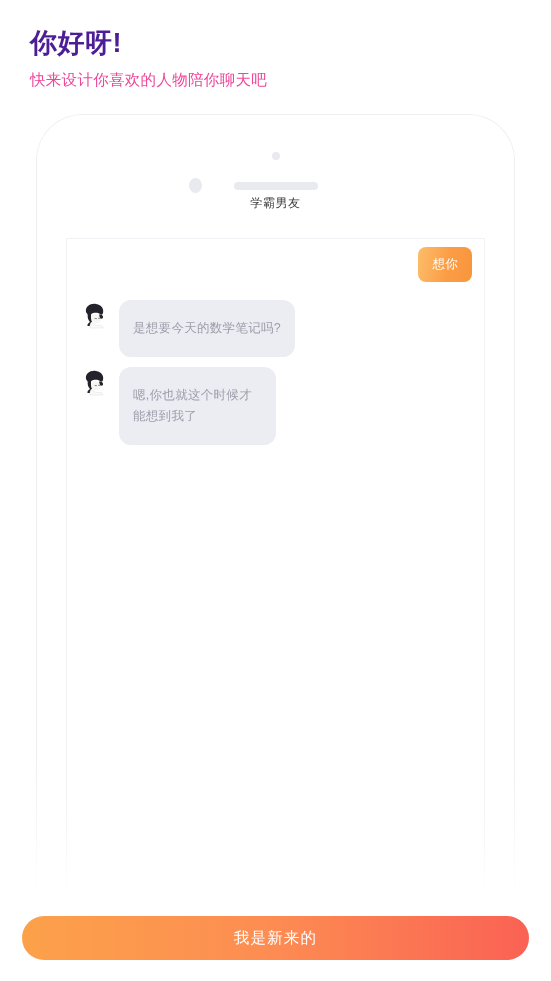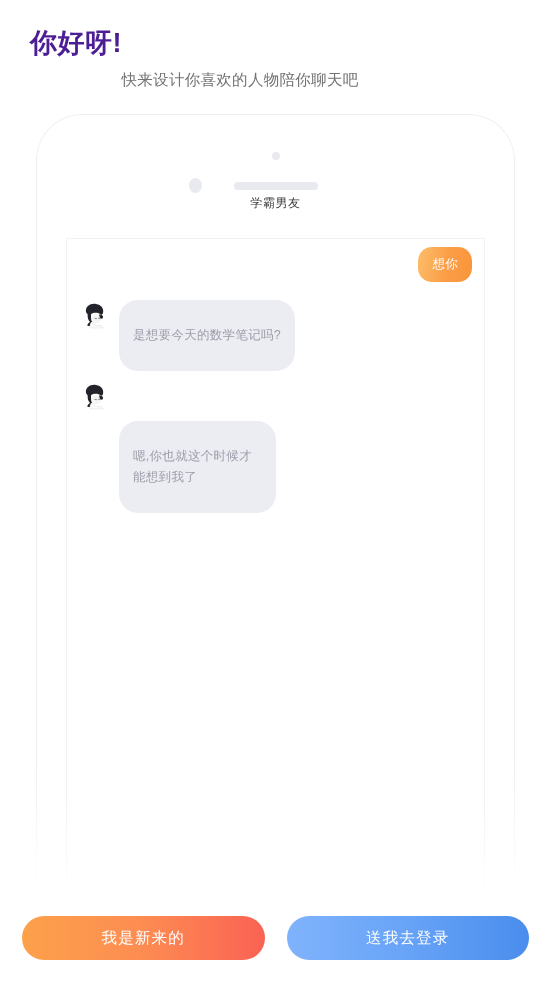--- a/index.html
+++ b/index.html
@@ -29,24 +29,23 @@
   .heading-title {
     font-size: 27px;
     font-weight: bold;
     color: #4c1d95;
     letter-spacing: 0.5px;
     line-height: 34px;
   }
   .heading-subtitle {
     margin-top: 9px;
     font-size: 15.5px;
-    color: #737373;
+    color: #ec4899;
     line-height: 22px;
     letter-spacing: 0.3px;
-    text-align: center;
   }
 
   
   .phone {
     position: absolute;
     left: 36px;
     top: 114px;
     width: 479px;
     height: 790px;
     border: 1px solid #eceef2;
@@ -127,35 +126,35 @@
     height: 30px;
     flex: 0 0 30px;
     margin-right: 10px;
     border-radius: 3px;
     overflow: hidden;
     background: #ffffff;
   }
   .avatar svg { display: block; width: 30px; height: 30px; }
 
   .bubble {
-    border-radius: 19px;
+    border-radius: 12px;
     font-size: 12.5px;
     line-height: 21px;
     letter-spacing: 0.3px;
-    padding: 25px 14px;
+    padding: 18px 14px;
     max-width: 250px;
   }
   .bubble-in {
     background: #ecedf2;
     color: #9b9daa;
   }
   .bubble-out {
     background: linear-gradient(100deg, #fdbd6a 0%, #fb9d46 55%, #f9953b 100%);
     color: #ffffff;
-    border-radius: 14px;
+    border-radius: 8px;
     padding: 7px 14px;
     font-size: 12.5px;
   }
 
   
   .actions {
     position: absolute;
     left: 0;
     top: 916px;
     width: 551px;
@@ -227,23 +226,22 @@
         <svg viewBox="0 0 30 30" xmlns="http://www.w3.org/2000/svg">
           <rect width="30" height="30" fill="#ffffff"></rect>
           <path d="M7 12 C6 6, 12 3, 17 4 C23 5, 25 9, 24 13 C23.5 15, 22 15, 21 14 C19 12.5, 15 12, 12 14 C10 15.5, 8.5 15, 7 12 Z" fill="#23232b"></path>
           <path d="M9 13 C8 17, 9 20, 11 22 C9.5 23, 8 24, 8.5 26 L12 26 C11 24, 12 22.5, 13 22 C12 19, 11.5 15, 12.5 13 Z" fill="#23232b"></path>
           <path d="M13 15 C16 13.5, 20 14, 22 16.5 C23 18.5, 22 21, 20 22.5 C17.5 24, 14.5 23.5, 13 21.5 C12 19.5, 12 16.5, 13 15 Z" fill="#f7f4f2"></path>
           <path d="M20 14.5 C22.5 14, 24.5 15.5, 24 17.5 C23.5 19, 22 19, 21 18 Z" fill="#23232b"></path>
           <path d="M12.5 22 C14 24.5, 17 26, 20 25.5 C22 25, 23.5 26, 24 28 L11 28 C10.5 25.5, 11.5 23, 12.5 22 Z" fill="#fbfafa" stroke="#d8d6d6" stroke-width="0.4"></path>
           <path d="M16 18.5 L17.5 18.6 M19.5 18.3 L21 18.4" stroke="#5a5a62" stroke-width="0.7" stroke-linecap="round" fill="none"></path>
         </svg>
       </div>
-      <div class="bubble bubble-in" style="max-width:157px;margin-top:40px;">嗯,你也就这个时候才能想到我了</div>
+      <div class="bubble bubble-in" style="max-width:157px;">嗯,你也就这个时候才能想到我了</div>
     </div>
 
   </div>
 
   <div class="actions">
     <button class="btn btn-new">我是新来的</button>
-    <button class="btn btn-login">送我去登录</button>
   </div>
 
 </div>
 
 </body></html>

